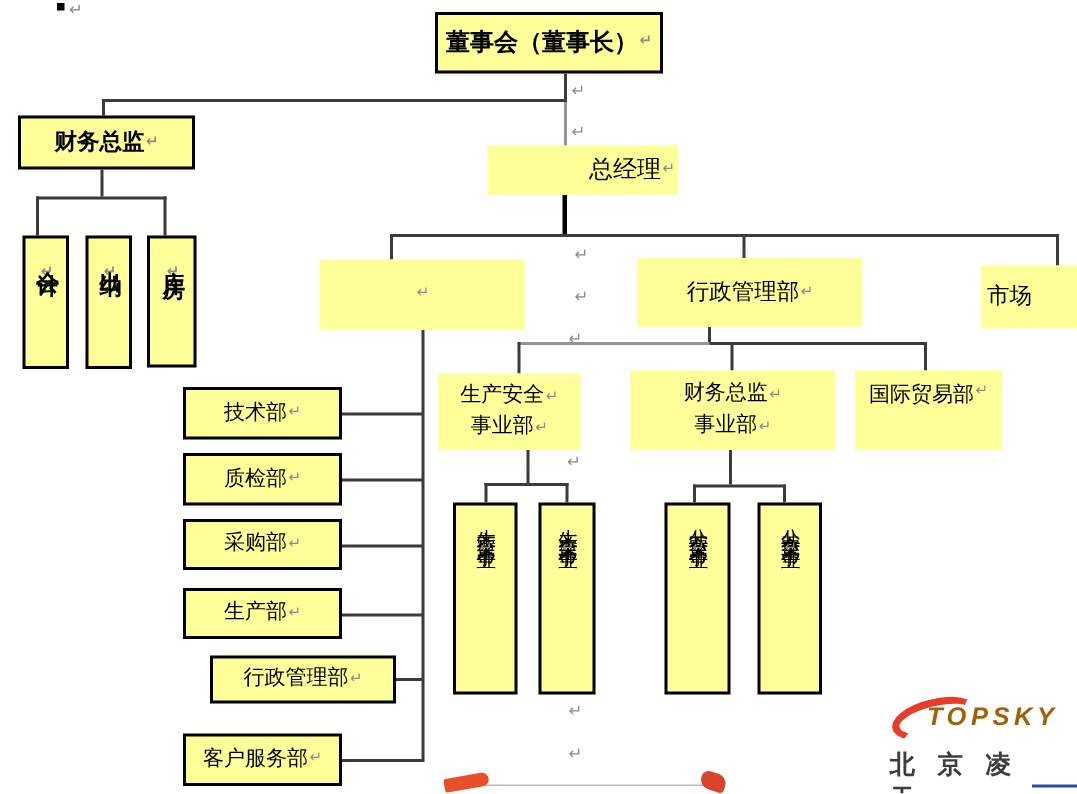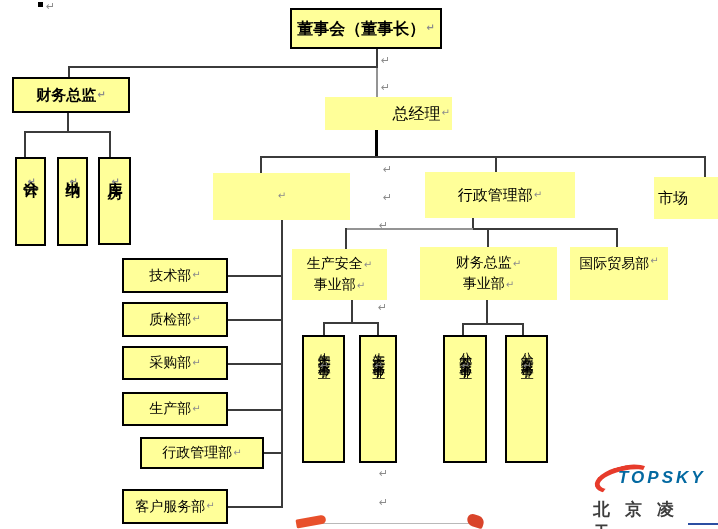--- a/index.html
+++ b/index.html
@@ -26,21 +26,21 @@
   
   .logo{position:absolute;left:588px;top:458px;width:132px;height:71px;font-family:"Liberation Sans","DejaVu Sans",sans-serif;}
   .swoosh{
     position:absolute;left:6px;top:8px;width:58px;height:26px;border-radius:50%;
     border-top:5px solid #E73B2B;border-left:5px solid #E73B2B;
     border-right:4px solid transparent;border-bottom:4px solid transparent;
     transform:rotate(-14deg);box-sizing:border-box;
   }
   .brand{
     position:absolute;left:30px;top:10px;font-size:17px;font-weight:bold;font-style:italic;
-    letter-spacing:3px;color:#0369a1;
+    letter-spacing:3px;color:#a16207;
   }
   .company{
     position:absolute;left:5px;top:40px;font-size:17px;font-weight:bold;
     letter-spacing:15px;color:#3D3D3D;font-family:"DejaVu Sans",sans-serif;
   }
   .l-underline{position:absolute;left:100px;top:65px;width:32px;height:2px;background:#2B4EA2;}
   
   .bshape-line{position:absolute;left:318px;top:523px;width:152px;height:1px;background:#b9b9b9;}
   .bshape-l{position:absolute;left:296px;top:517px;width:30px;height:9px;background:#E8502B;border-radius:2px 6px 6px 2px;transform:rotate(-10deg);}
   .bshape-r{position:absolute;left:467px;top:515px;width:17px;height:12px;background:#D9442A;border-radius:6px 8px 3px 8px;transform:rotate(18deg);}

